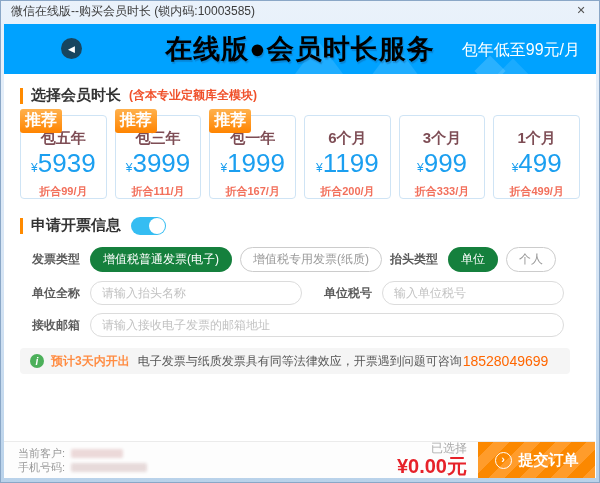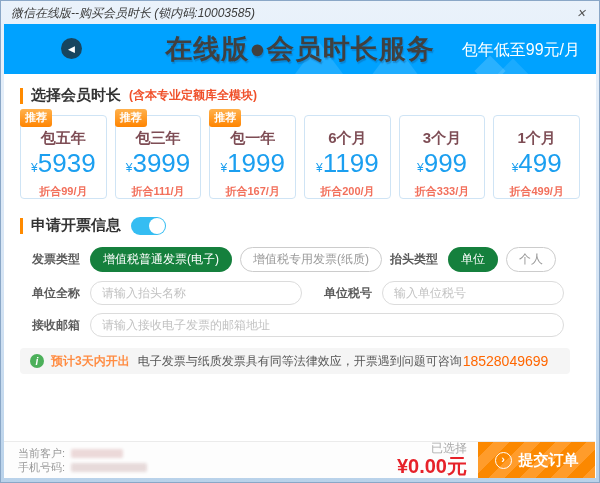--- a/index.html
+++ b/index.html
@@ -1,52 +1,52 @@
 <!DOCTYPE html>
 <html><head>
 <meta charset="utf-8">
 <style>
   html,body { margin:0; padding:0; background:#f0f0f0; font-family:"Liberation Sans",sans-serif; }
   .window { position:relative; width:600px; height:483px; box-sizing:border-box;
     background:linear-gradient(#eaf2fb, #d5e4f4 60%, #b9d2ea);
     border:1px solid #8aa7c7; overflow:hidden; }
   
-  .titlebar { height:21px; display:flex; align-items:center; padding:2px 10px 1px 10px;font-style:italic; }
+  .titlebar { height:21px; display:flex; align-items:flex-start; padding:2px 10px 1px 10px; }
   .titlebar .title { flex:1; font-size:12px; color:#3c3c3c; }
   .close-btn { width:16px; height:14px; display:flex; align-items:center; justify-content:center;
     font-size:11px; color:#555; cursor:pointer; }
   
   .frame { position:absolute; top:23px; left:3px; right:3px; bottom:4px; background:#fff; overflow:hidden; }
   
   .banner { position:relative; height:50px; background:#00a2ff; overflow:hidden; }
   .back-btn { position:absolute; left:57px; top:14px; width:21px; height:21px; border-radius:50%;
     background:#17455f; color:#fff; display:flex; align-items:center; justify-content:center;
     font-size:9px; cursor:pointer; }
   .banner-title { position:absolute; left:0; right:0; top:7px; text-align:center;
-    font-size:27px; font-weight:bold; color:#404040; letter-spacing:1px;
+    font-size:27px; font-weight:bold; color:#000000; letter-spacing:1px;
     text-shadow:1px 2px 1px rgba(20,80,140,.35); }
   .banner-sub { position:absolute; right:16px; top:16px; font-size:16px; color:#fff; }
   .tri { position:absolute; width:0; height:0; border-left:30px solid transparent;
     border-right:30px solid transparent; border-bottom:40px solid rgba(255,255,255,.12); bottom:-8px; }
   .tri1 { left:285px; }
   .tri2 { left:355px; bottom:-18px; border-left-width:36px; border-right-width:36px; border-bottom-width:48px; }
   .cube { position:absolute; width:22px; height:22px; background:rgba(255,255,255,.16); transform:rotate(45deg); }
   .cube1 { right:95px; bottom:-8px; }
   .cube2 { right:70px; bottom:-16px; width:26px; height:26px; background:rgba(255,255,255,.10); }
   
   .section { display:flex; align-items:center; margin:12px 16px 0 16px; }
   .sec-bar { width:3px; height:16px; background:#ff8a00; margin-right:8px; }
   .sec-title { font-size:15px; font-weight:bold; color:#333; }
   .sec-note { font-size:12px; color:#f0502a; margin-left:8px; font-weight:bold; }
   
   .cards { display:flex; gap:8px; margin:10px 16px 0 16px; }
   .card { position:relative; flex:1; height:84px; border:1px solid #cfe4f5; border-radius:4px;
     background:#fff; text-align:center; padding-top:13px; box-sizing:border-box; cursor:pointer; }
   .badge { position:absolute; top:-7px; left:-1px; background:linear-gradient(#ffb14d,#ff8400);
-    color:#fff; font-size:11px; font-weight:bold; padding:1px 5px 2px 5px; border-radius:3px; }
+    color:#fff; font-size:16px; font-weight:bold; padding:1px 5px 2px 5px; border-radius:3px; }
   .card-title { font-size:15px; font-weight:bold; color:#7e4d55; }
   .card-price { margin-top:1px; color:#1b9ff0; line-height:28px; }
   .yen { font-size:12px; }
   .num { font-size:26px; }
   .card-per { margin-top:2px; font-size:11px; font-weight:bold; color:#f2705c; }
   
   .toggle { width:35px; height:18px; border-radius:10px; background:#35bdf2; margin-left:10px;
     position:relative; cursor:pointer; }
   .knob { position:absolute; right:1px; top:1px; width:16px; height:16px; border-radius:50%; background:#fff; }
   

